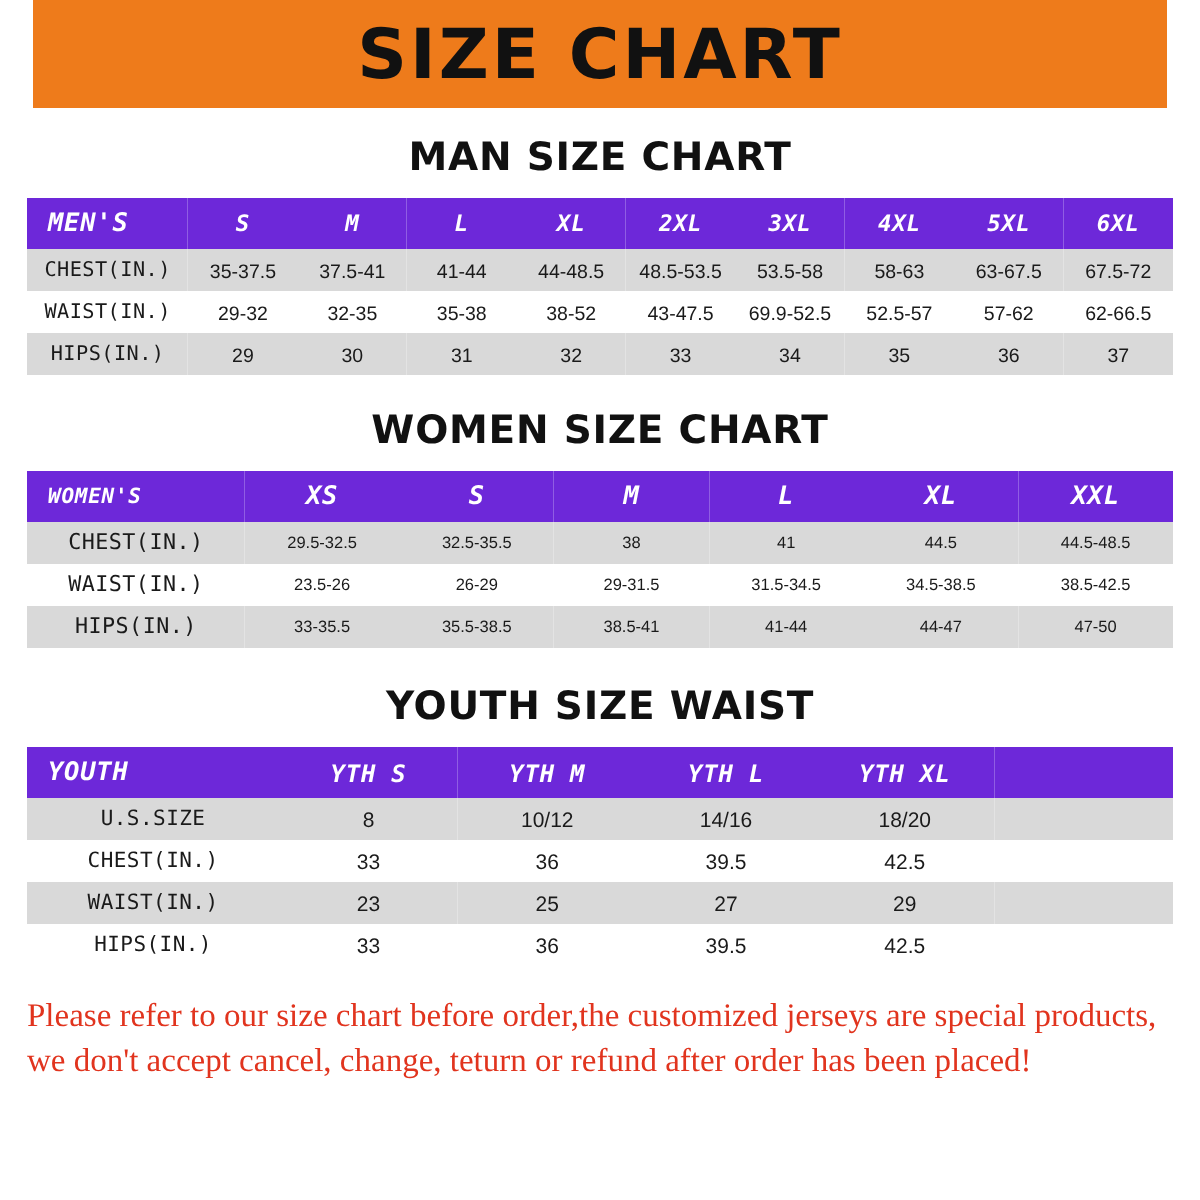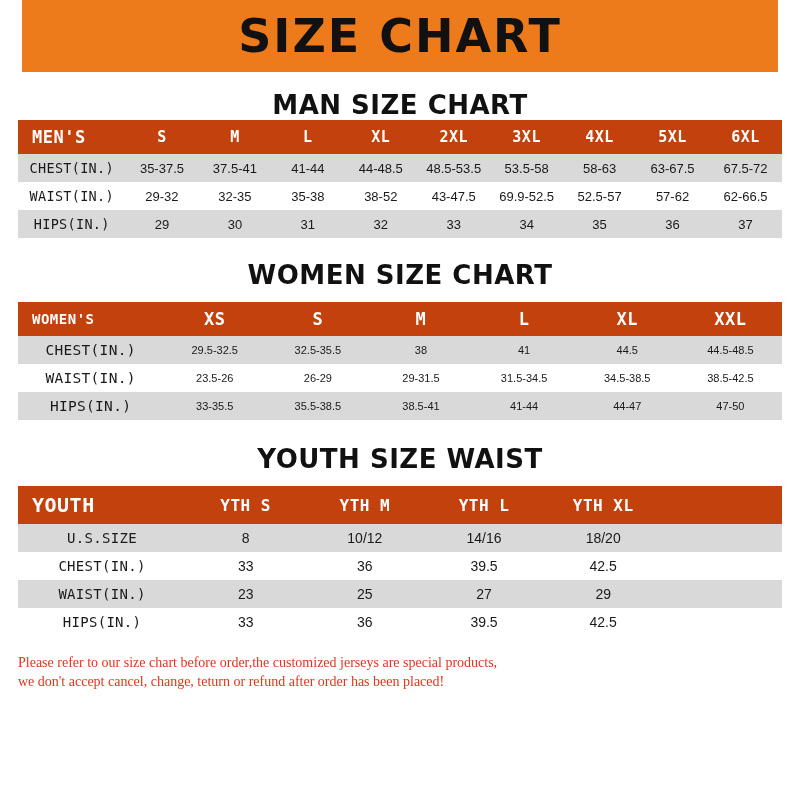--- a/index.html
+++ b/index.html
@@ -49,31 +49,32 @@
     padding: 0 18px;
   }
   .section-title {
     text-align: center;
     font-family: "DejaVu Sans", sans-serif;
     font-weight: bold;
     font-size: 26px;
     color: #111111;
     letter-spacing: 0.5px;
   }
-  .t-man   { margin-top: 18px; }
+  .t-man   { margin-top: 18px; margin-bottom: 12px; }
   .t-women { margin-top: 22px; margin-bottom: 12px; }
   .t-youth { margin-top: 24px; margin-bottom: 12px; }
 
   table.size-table {
     width: 100%;
     border-collapse: collapse;
     table-layout: fixed;
   }
   table.size-table tr.header-row {
-    background: #c2410c;
+    background: #6d28d9;
+    font-style: italic;
   }
   table.size-table tr.header-row th {
     color: #ffffff;
     font-family: "DejaVu Sans Mono", monospace;
     font-weight: bold;
     font-size: 15px;
     padding: 7px 2px;
     text-align: center;
     letter-spacing: 0.5px;
   }
@@ -98,30 +99,30 @@
   table.size-table tr.row-plain { background: #ffffff; }
 
   
   #women-table td { font-size: 11px; }
   #women-table tr.header-row th { font-size: 17px; }
   #women-table tr.header-row th.first-col { font-size: 14px; }
   #women-table td.first-col { font-size: 14.5px; }
 
   #youth-table td { font-size: 14px; margin-left: 29px; }
   #youth-table tr.header-row th { font-size: 16px; }
-  #youth-table tr.header-row th.first-col { font-size: 20px; }
+  #youth-table tr.header-row th.first-col { font-size: 17px; }
   #youth-table td.first-col { font-size: 14px; }
 
   
   .footer-note {
     margin-top: 18px;
     padding: 0 18px;
     color: #e1341e;
     font-family: "Liberation Serif", serif;
-    font-size: 14px;
+    font-size: 22px;
     line-height: 1.35;
     text-align: left;
   }
   .footer-note div { white-space: nowrap; }
 </style>
 </head>
 <body>
 
 <div id="page">
 

